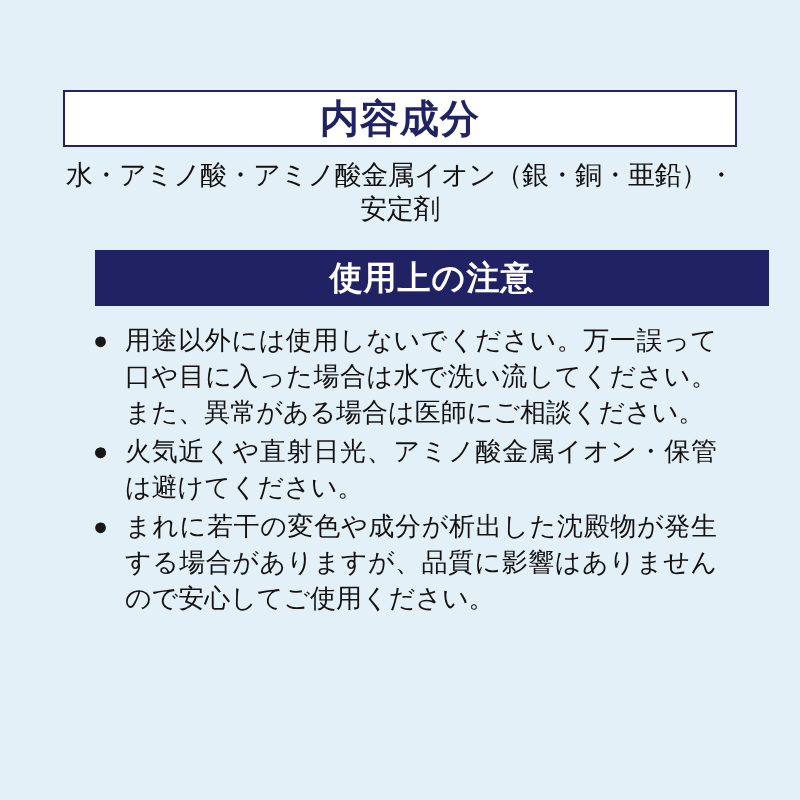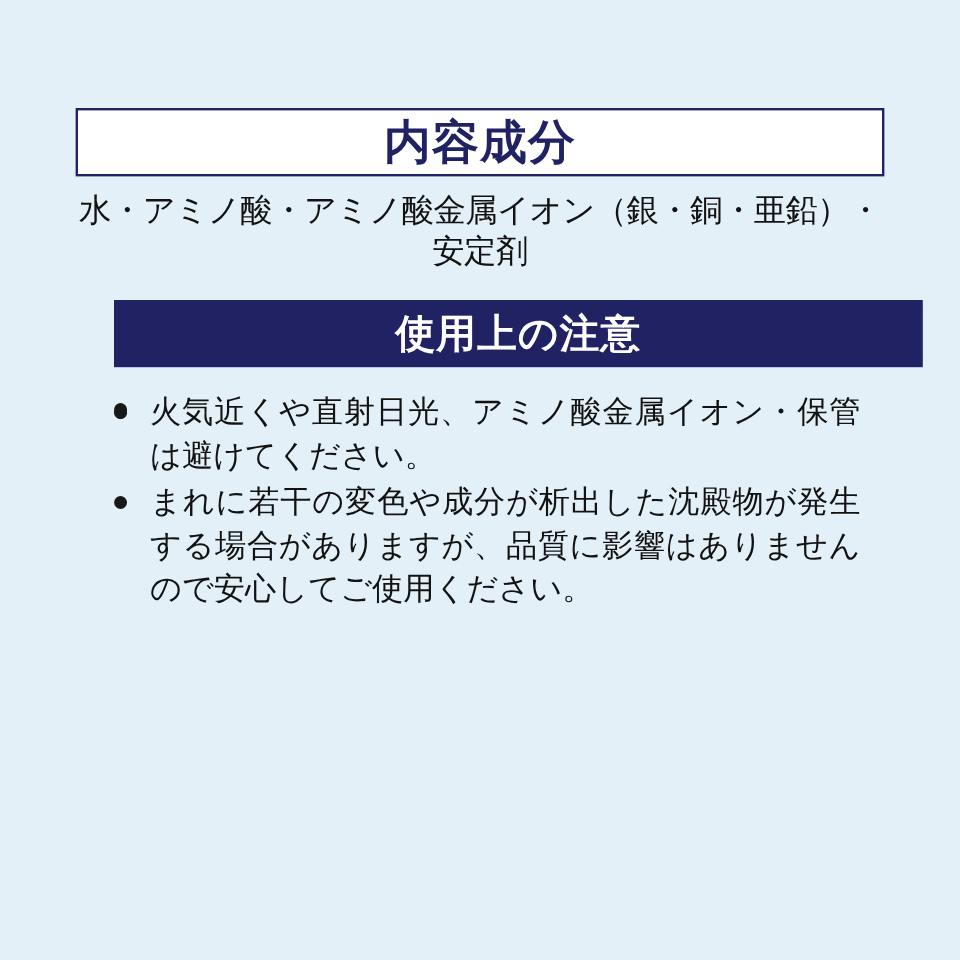--- a/index.html
+++ b/index.html
@@ -82,20 +82,21 @@
 
   <div class="ingredients-line">水・アミノ酸・アミノ酸金属イオン（銀・銅・亜鉛）・安定剤</div>
 
   <div class="banner">
     <span class="title-text">使用上の注意</span>
   </div>
 
   <ul class="plist">
     <li>
       <span class="bullet">●</span>
+      <span class="ptext">用途以外には使用しないでください。万一誤って口や目に入った場合は水で洗い流してください。また、異常がある場合は医師にご相談ください。</span>
     </li>
     <li>
       <span class="bullet">●</span>
     </li>
     <li>
       <span class="bullet">●</span>
       <span class="ptext">火気近くや直射日光、アミノ酸金属イオン・保管は避けてください。</span>
     </li>
     <li>
       <span class="bullet">●</span>

